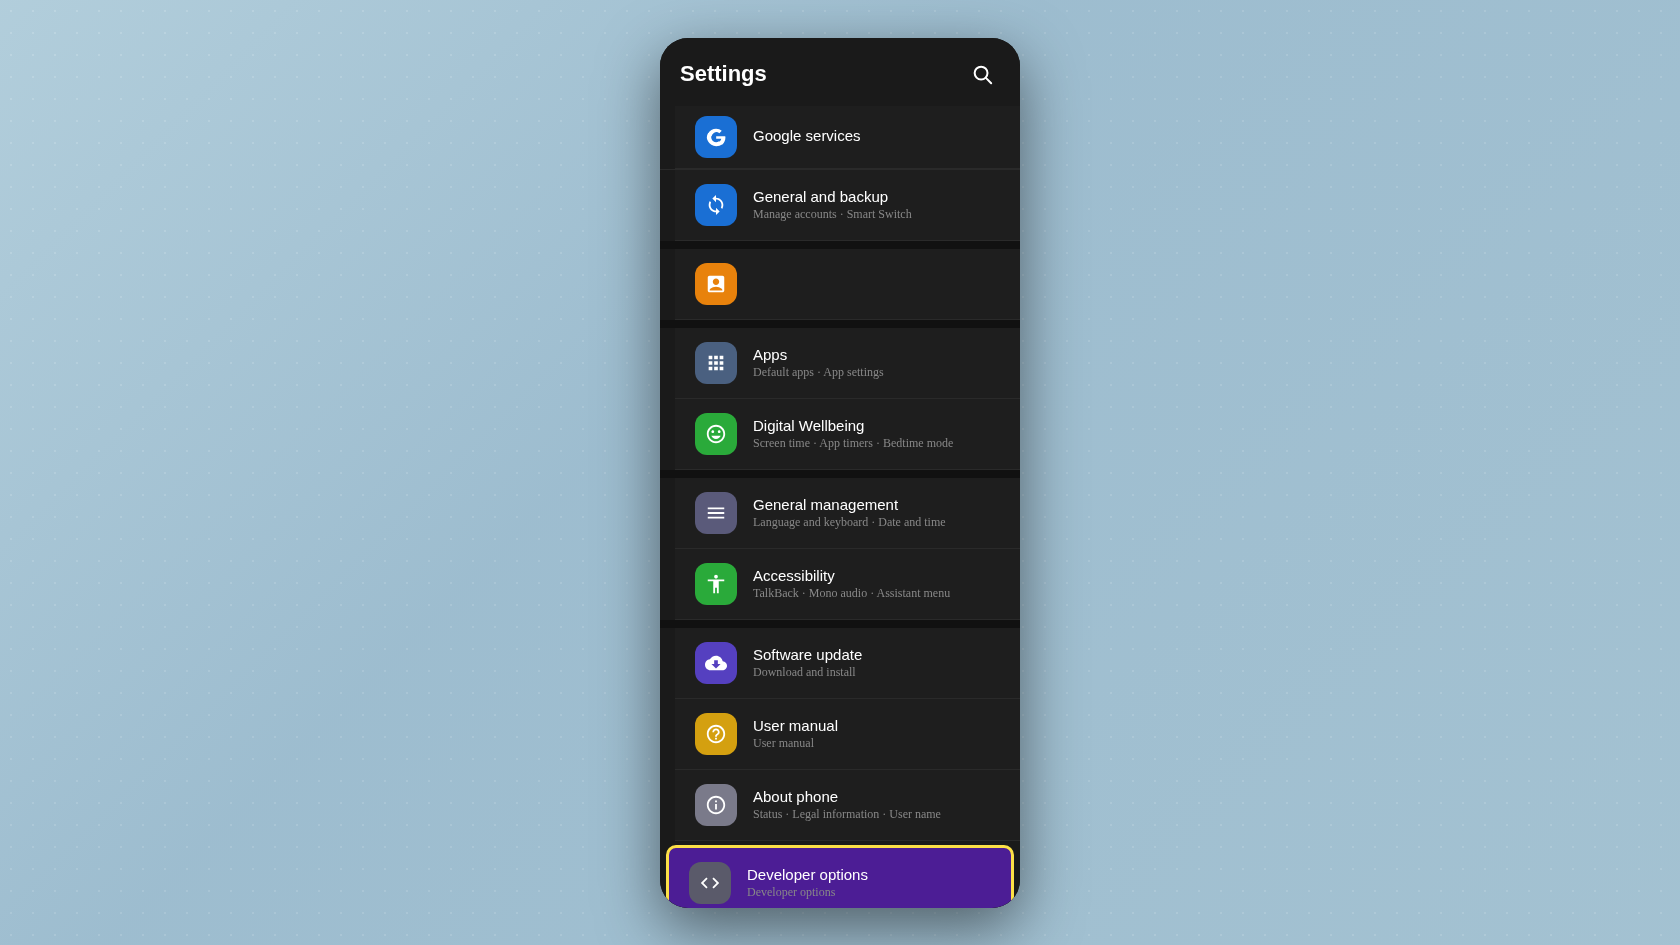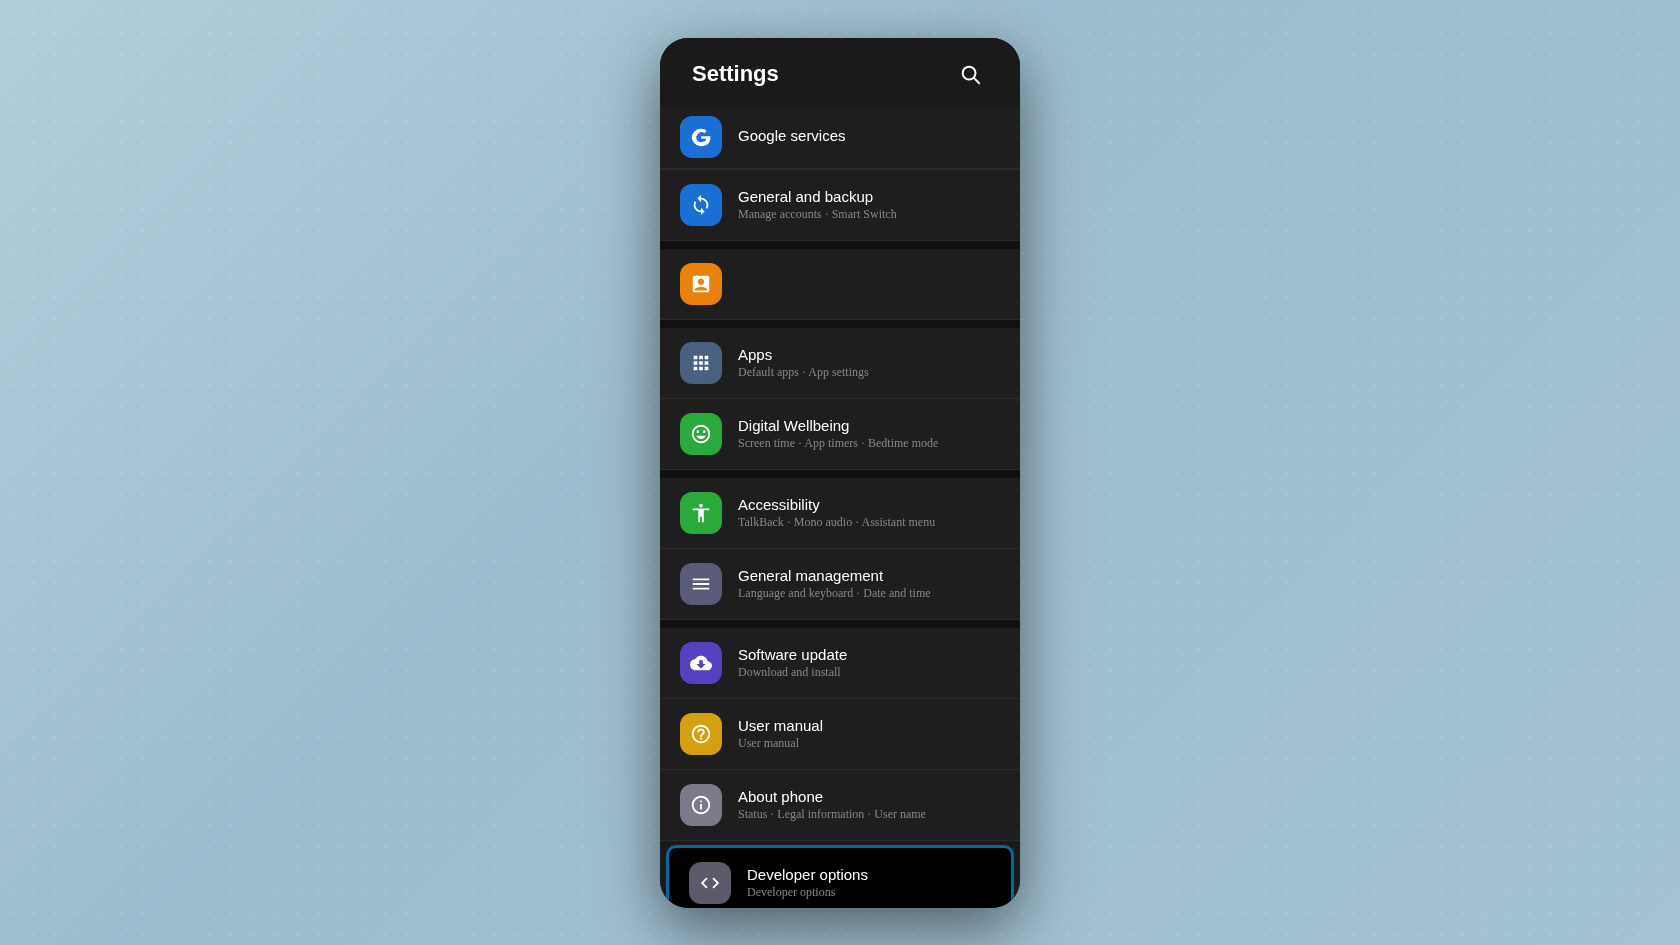--- a/index.html
+++ b/index.html
@@ -42,21 +42,21 @@
       border-radius: 28px;
       overflow: hidden;
       box-shadow: 0 20px 60px rgba(0,0,0,0.5);
       max-height: 870px;
     }
 
     .settings-header {
       display: flex;
       align-items: center;
       justify-content: space-between;
-      padding: 18px 32px 14px;
+      padding: 18px 20px 14px;
       background: #1a1a1a;
     }
 
     .settings-title {
       font-size: 22px;
       font-weight: 600;
       color: #ffffff;
     }
 
     .search-icon-btn {
@@ -77,20 +77,21 @@
     }
 
     .settings-item {
       display: flex;
       align-items: center;
       padding: 14px 20px;
       cursor: pointer;
       border-bottom: 1px solid #2a2a2a;
       background: #1e1e1e;
       transition: background 0.15s;
+      margin-left: 15px;
     }
 
     .settings-item.highlighted {
       background: #1e1e1e;
       border: 2.5px solid #4cff00;
       border-radius: 12px;
       margin: 2px 4px;
     }
 
     .item-icon {
@@ -215,43 +216,43 @@
       </div>
       <div class="item-text">
         <div class="item-title">Digital Wellbeing</div>
         <div class="item-subtitle">Screen time · App timers · Bedtime mode</div>
       </div>
     </div>
 
     <div style="height:8px;background:#111;"></div>
 
     <div class="settings-item">
+      <div class="item-icon icon-gray-gm">
+        <svg width="22" height="22" viewBox="0 0 24 24" fill="white">
+          <path d="M3 18h18v-2H3v2zm0-5h18v-2H3v2zm0-7v2h18V6H3z"></path>
+        </svg>
+      </div>
+      <div class="item-text">
+        <div class="item-title">General management</div>
+        <div class="item-subtitle">Language and keyboard · Date and time</div>
+      </div>
+    </div>
+
+    <div class="settings-item">
       <div class="item-icon icon-green-acc">
         <svg width="22" height="22" viewBox="0 0 24 24" fill="white">
           <path d="M12 2c1.1 0 2 .9 2 2s-.9 2-2 2-2-.9-2-2 .9-2 2-2zm9 7h-6v13h-2v-6h-2v6H9V9H3V7h18v2z"></path>
         </svg>
       </div>
       <div class="item-text">
         <div class="item-title">Accessibility</div>
         <div class="item-subtitle">TalkBack · Mono audio · Assistant menu</div>
       </div>
     </div>
 
-    <div class="settings-item">
-      <div class="item-icon icon-gray-gm">
-        <svg width="22" height="22" viewBox="0 0 24 24" fill="white">
-          <path d="M3 18h18v-2H3v2zm0-5h18v-2H3v2zm0-7v2h18V6H3z"></path>
-        </svg>
-      </div>
-      <div class="item-text">
-        <div class="item-title">General management</div>
-        <div class="item-subtitle">Language and keyboard · Date and time</div>
-      </div>
-    </div>
-
     <div style="height:8px;background:#111;"></div>
 
     <div class="settings-item">
       <div class="item-icon icon-purple-sw">
         <svg width="22" height="22" viewBox="0 0 24 24" fill="white">
           <path d="M19.35 10.04C18.67 6.59 15.64 4 12 4 9.11 4 6.6 5.64 5.35 8.04 2.34 8.36 0 10.91 0 14c0 3.31 2.69 6 6 6h13c2.76 0 5-2.24 5-5 0-2.64-2.05-4.78-4.65-4.96zM17 13l-5 5-5-5h3V9h4v4h3z"></path>
         </svg>
       </div>
       <div class="item-text">
         <div class="item-title">Software update</div>
@@ -276,21 +277,21 @@
         <svg width="22" height="22" viewBox="0 0 24 24" fill="white">
           <path d="M11 7h2v2h-2zm0 4h2v6h-2zm1-9C6.48 2 2 6.48 2 12s4.48 10 10 10 10-4.48 10-10S17.52 2 12 2zm0 18c-4.41 0-8-3.59-8-8s3.59-8 8-8 8 3.59 8 8-3.59 8-8 8z"></path>
         </svg>
       </div>
       <div class="item-text">
         <div class="item-title">About phone</div>
         <div class="item-subtitle">Status · Legal information · User name</div>
       </div>
     </div>
 
-    <div class="settings-item highlighted" style="border: 3px solid #0369a1; border-radius: 10px; margin: 4px 6px; background: #000000;">
+    <div class="settings-item highlighted" style="border: 3px solid #fde047; border-radius: 10px; margin: 4px 6px; background: #4c1d95;">
       <div class="item-icon icon-gray-dev">
         <svg width="22" height="22" viewBox="0 0 24 24" fill="white">
           <path d="M9.4 16.6L4.8 12l4.6-4.6L8 6l-6 6 6 6 1.4-1.4zm5.2 0l4.6-4.6-4.6-4.6L16 6l6 6-6 6-1.4-1.4z"></path>
         </svg>
       </div>
       <div class="item-text">
         <div class="item-title">Developer options</div>
         <div class="item-subtitle">Developer options</div>
       </div>
     </div>

